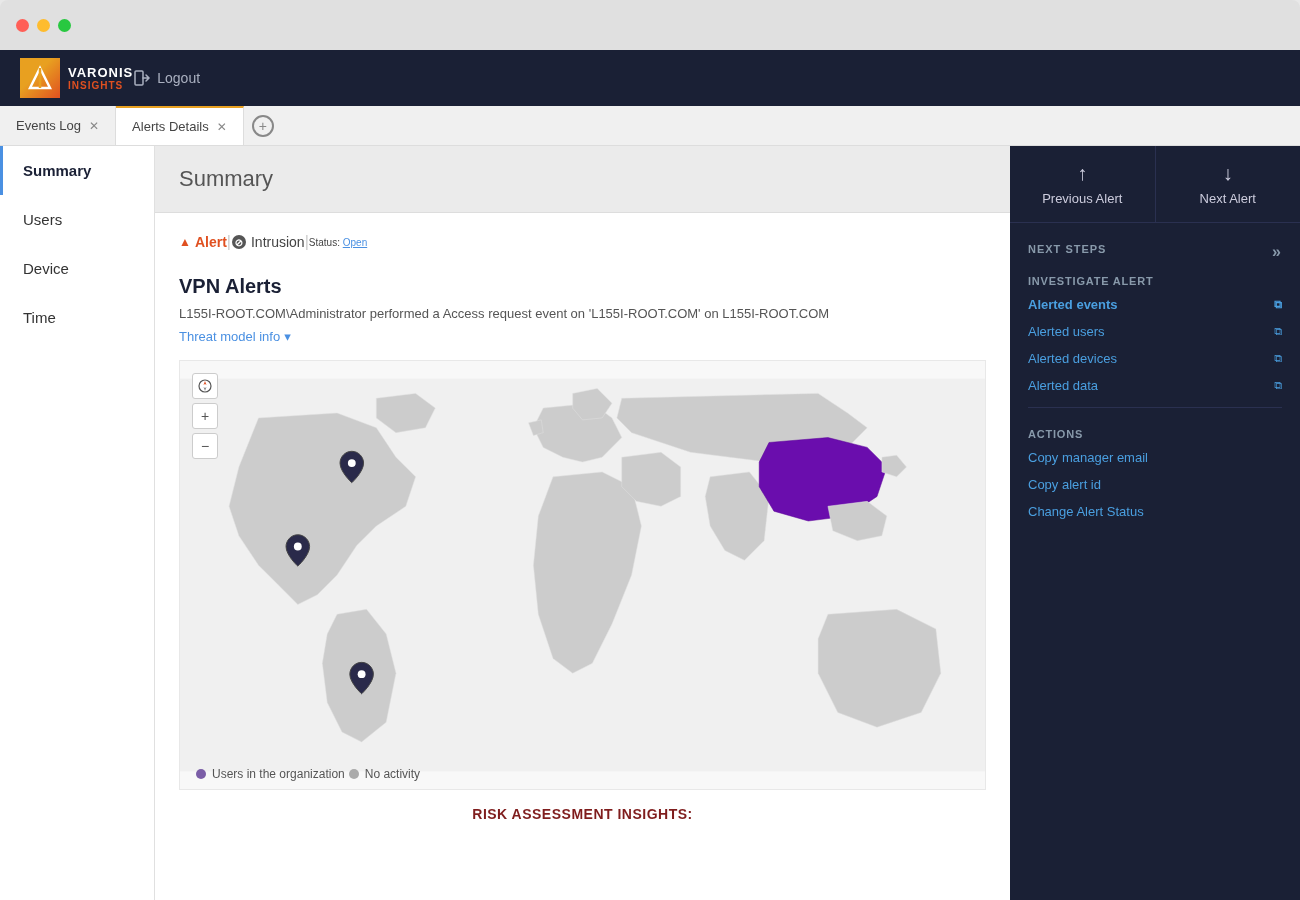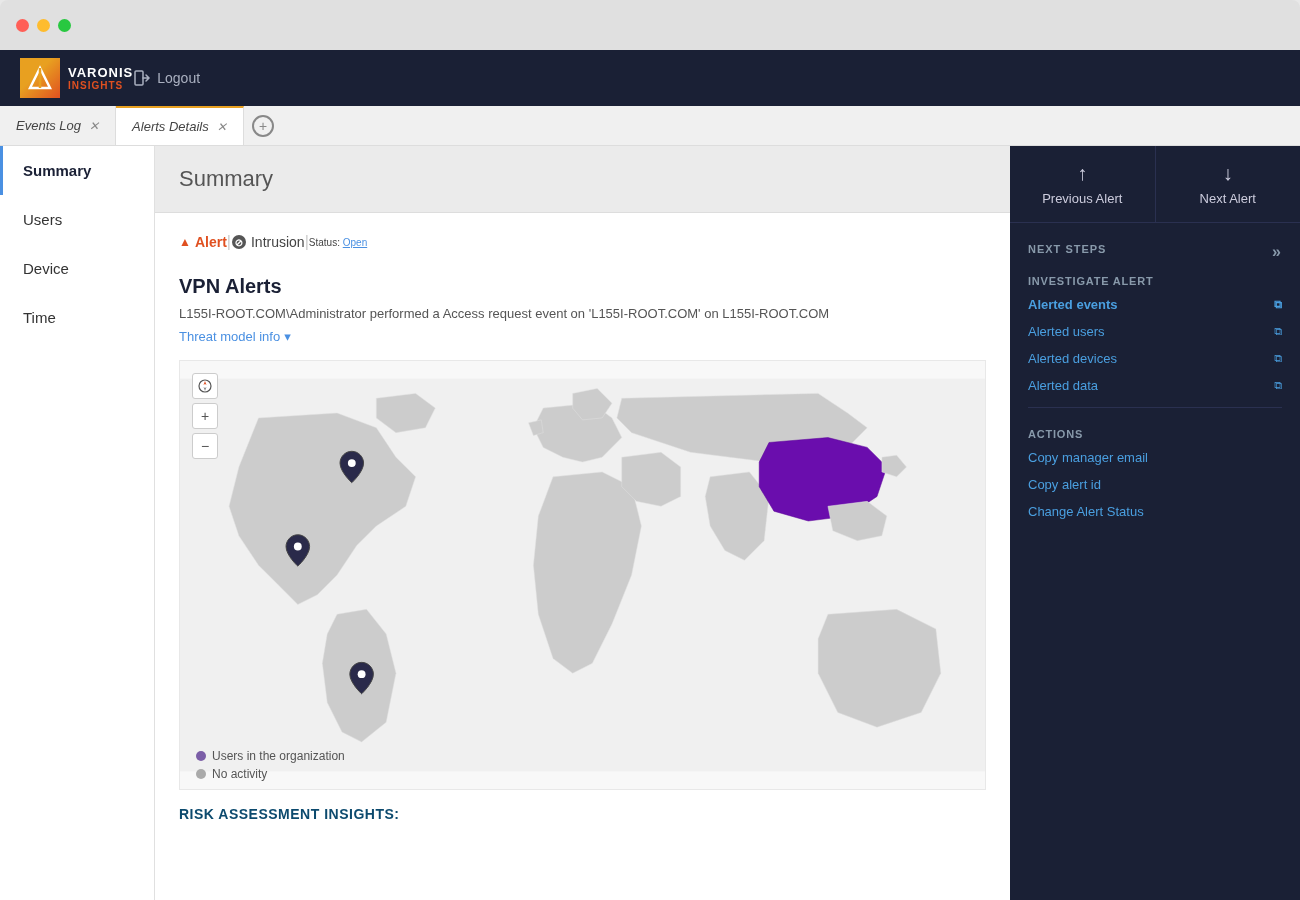--- a/index.html
+++ b/index.html
@@ -84,21 +84,20 @@
       display: flex; align-items: center; gap: 6px;
     }
 
     
     .tabs-bar {
       background: #f0f0f0;
       height: 40px;
       display: flex;
       align-items: stretch;
       border-bottom: 1px solid #ddd;
-      font-style: italic;
     }
     .tab {
       display: flex;
       align-items: center;
       padding: 0 16px;
       font-size: 13px;
       cursor: pointer;
       gap: 8px;
       border-right: 1px solid #ddd;
       color: #444;
@@ -258,38 +257,39 @@
     .world-map-svg {
       width: 100%; height: 100%;
     }
 
     
     .map-legend {
       position: absolute;
       bottom: 8px;
       left: 16px;
       display: flex;
-      flex-direction: column;
+      flex-direction: row;
       gap: 4px;
     }
     .legend-item {
       display: flex; align-items: center; gap: 6px;
       font-size: 12px; color: #555;
     }
     .legend-dot {
       width: 10px; height: 10px; border-radius: 50%;
     }
 
     
     .risk-title {
       font-size: 14px;
       font-weight: 700;
-      color: #0c4a6e;
+      color: #7f1d1d;
       margin-top: 16px;
       letter-spacing: 0.5px;
+      text-align: center;
     }
 
     
     .right-panel {
       width: 290px;
       background: #1a2035;
       display: flex;
       flex-direction: column;
     }
 

